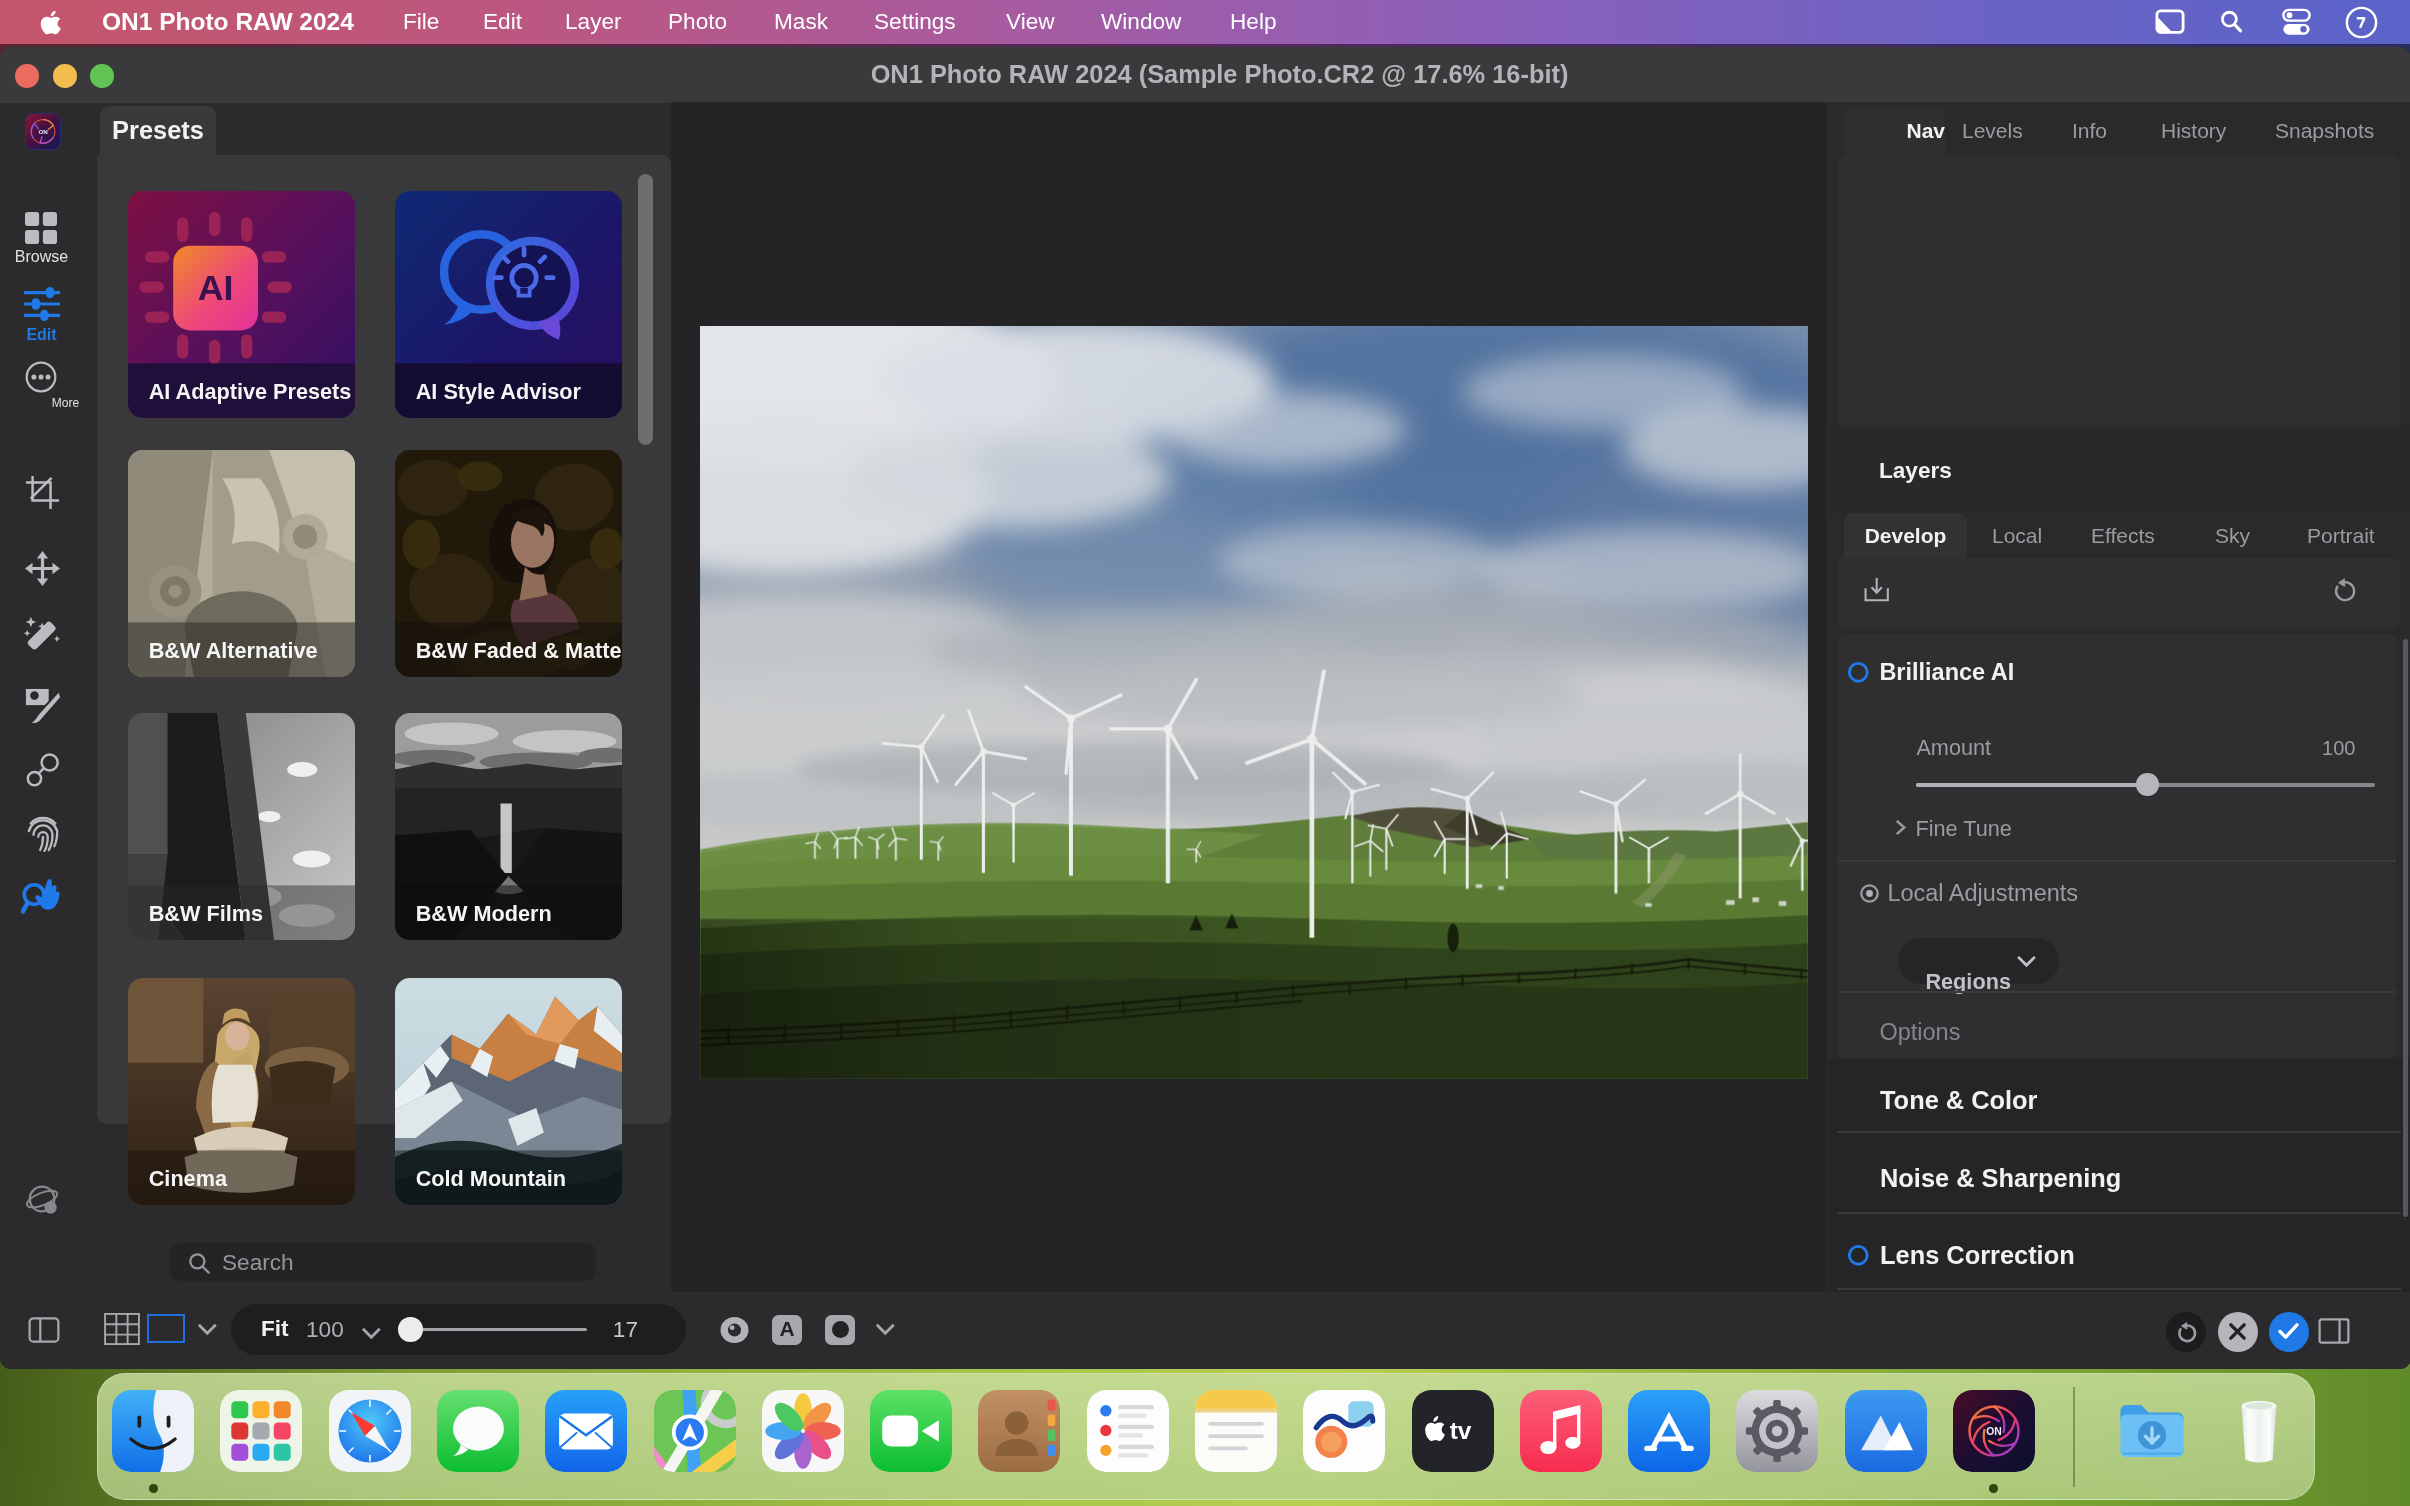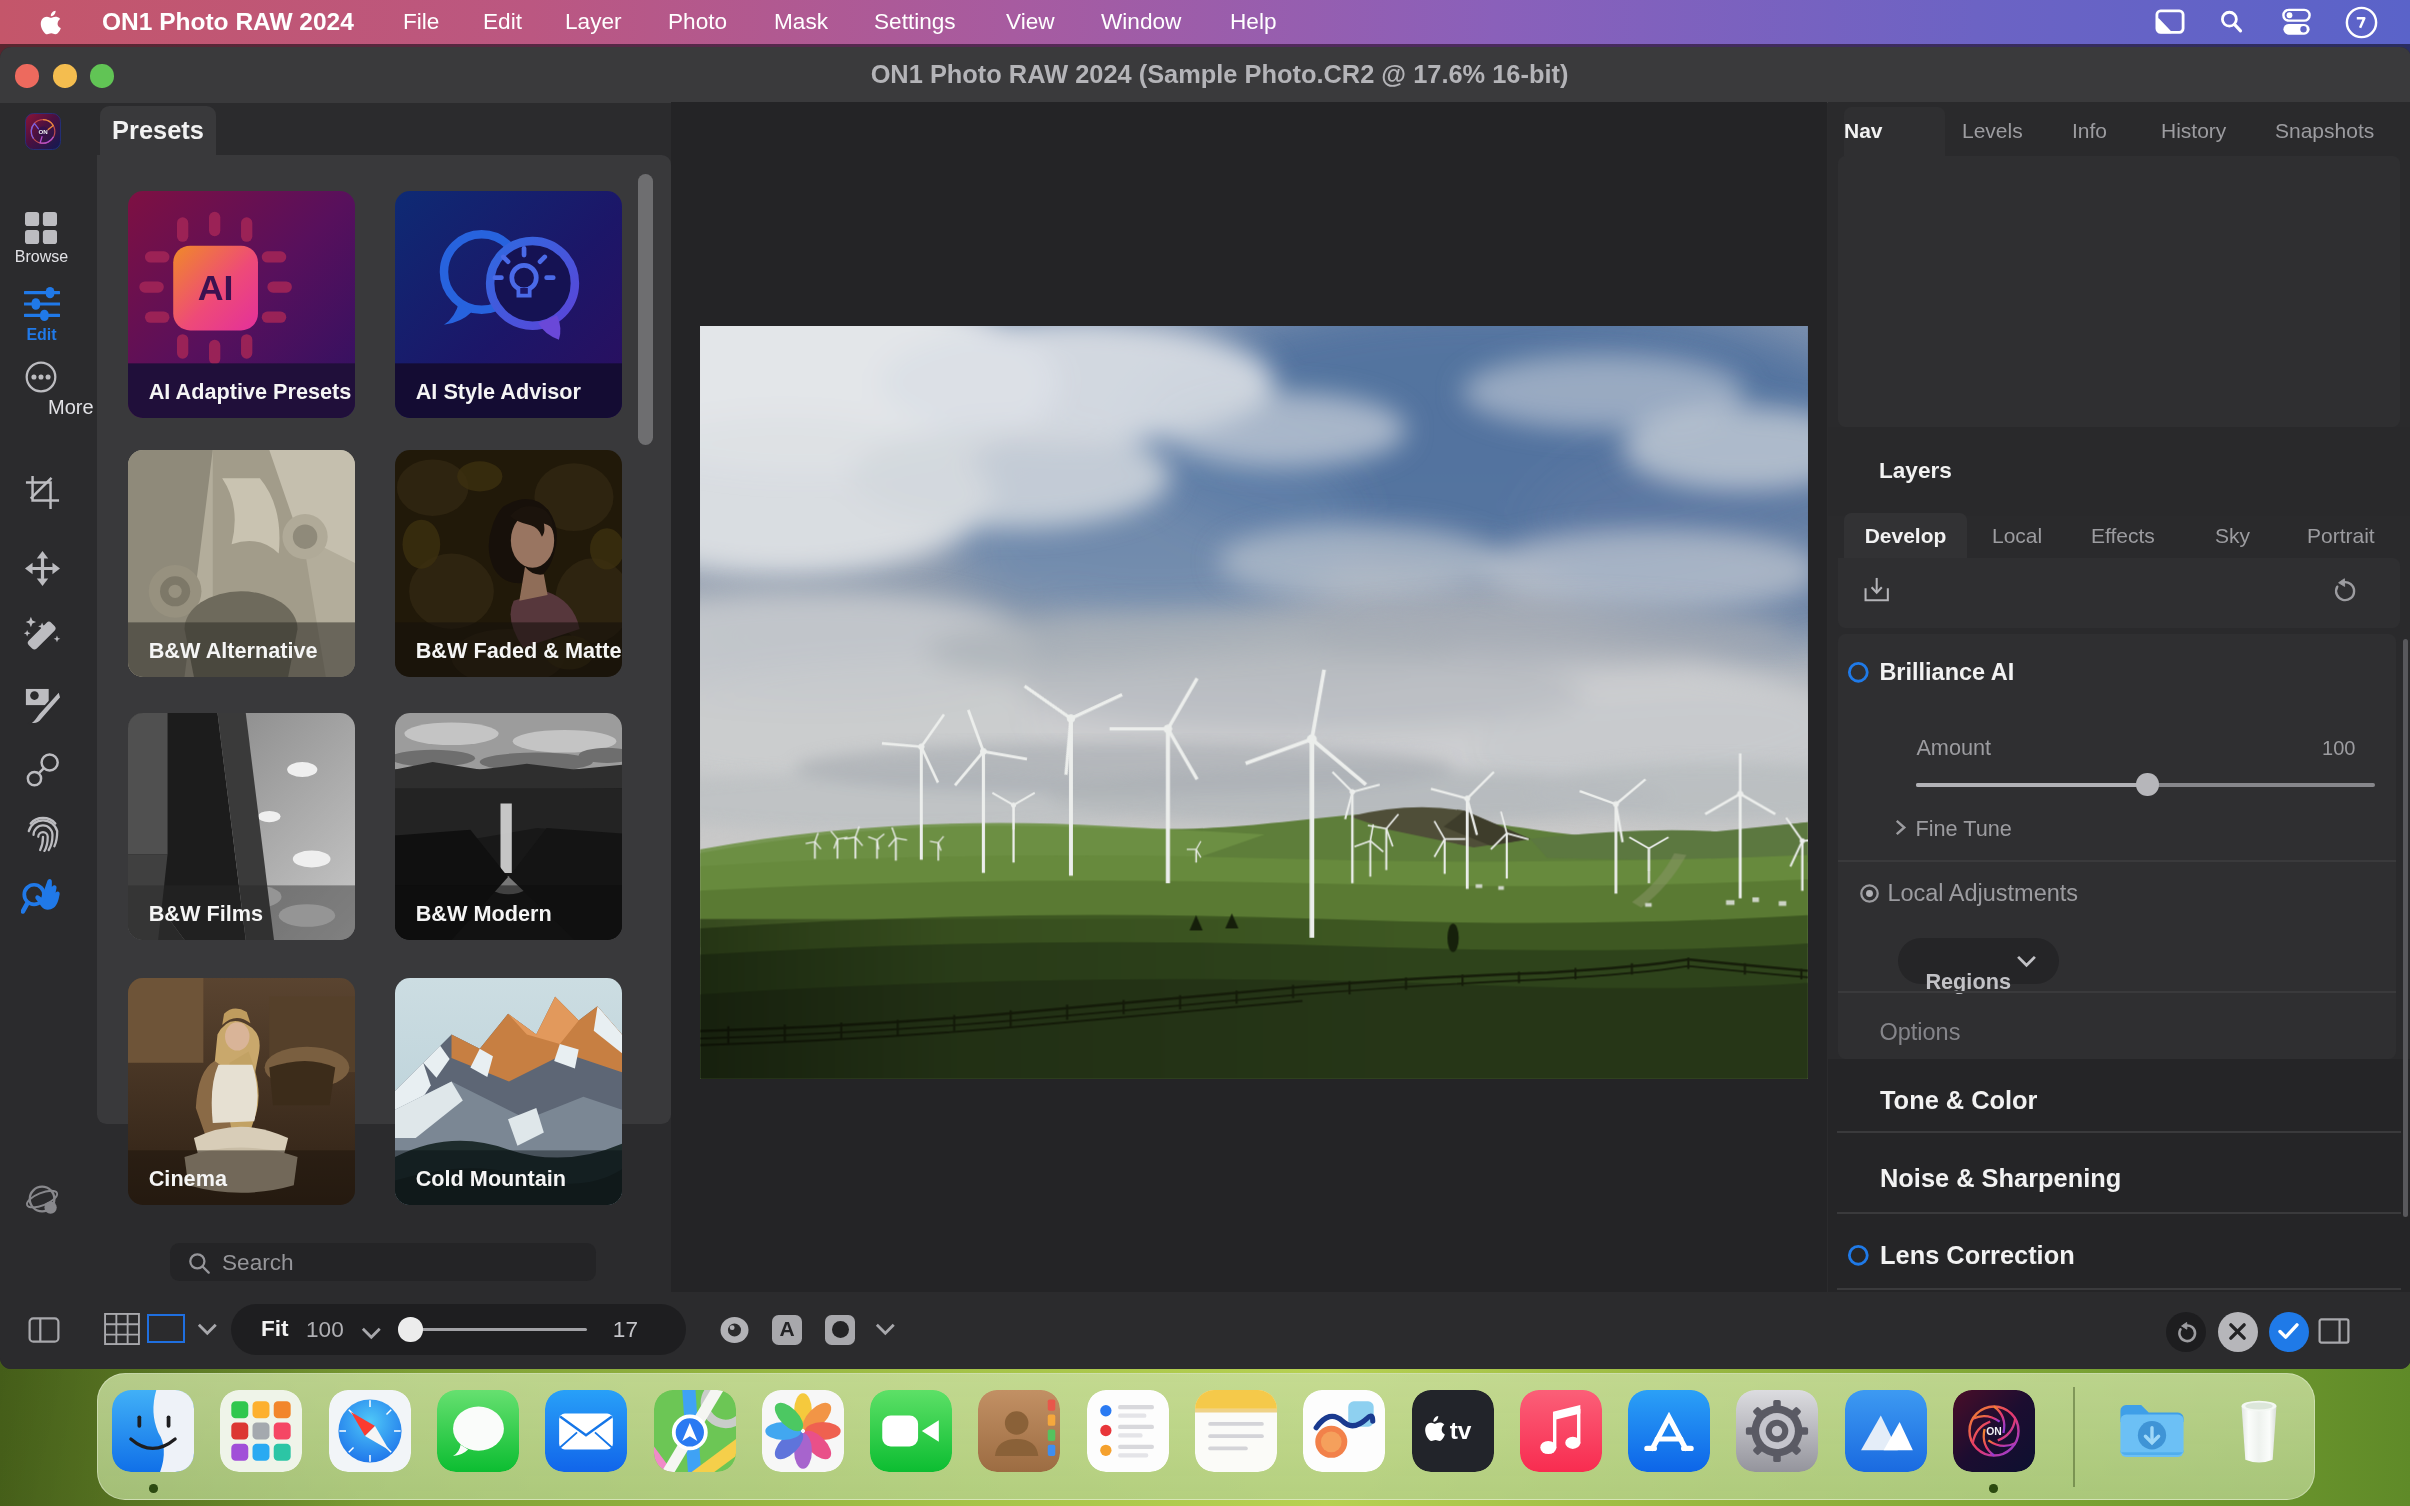--- a/index.html
+++ b/index.html
@@ -446,21 +446,21 @@
       </svg>
       <div class="abs" style="left:0; top:279px; width:83px; text-align:center; font-size:16px; font-weight:bold; color:#2079e8;">Edit</div>
       <svg class="abs" style="left:25.4px; top:314px;" width="32" height="32" viewBox="0 0 34 34">
         <circle cx="17" cy="17" r="15.2" fill="none" stroke="#bcbcc0" stroke-width="2.4"></circle>
         <g fill="#bcbcc0">
             <circle cx="9.5" cy="17" r="2.7"></circle>
             <circle cx="17" cy="17" r="2.7"></circle>
             <circle cx="24.5" cy="17" r="2.7"></circle>
           </g>
       </svg>
-      <div class="abs" style="left:0; top:349px; width:83px; text-align:center; font-size:20px; color:#e2e2e6;padding-left:48px;">More</div>
+      <div class="abs" style="left:0; top:349px; width:83px; text-align:center; font-size:12px; color:#e2e2e6;padding-left:48px;">More</div>
       <svg class="abs" style="left:24.5px; top:428px;" width="35" height="35" viewBox="0 0 37 37">
         <g stroke="#bcbcc0" stroke-width="2.6" fill="none">
           <path d="M8 1 v26 h28"></path>
             <path d="M1 8 h26 v28"></path>
             <line x1="28" y1="3" x2="6" y2="25"></line>
         </g>
       </svg>
       <svg class="abs" style="left:24.5px; top:504px;" width="35" height="35" viewBox="0 0 37 37">
         <g fill="#bcbcc0">
           <path d="M18.5 0 l6 8 h-12 z"></path>
@@ -733,21 +733,21 @@
       <div id="searchbox">
         <svg class="abs" style="left:17px; top:7.5px;" width="24.5" height="24.5" viewBox="0 0 26 26">
           <circle cx="11" cy="11" r="7.5" fill="none" stroke="#96969a" stroke-width="2.4"></circle>
           <line x1="16.5" y1="16.5" x2="23" y2="23" stroke="#96969a" stroke-width="2.4" stroke-linecap="round"></line>
         </svg>
         <span>Search</span>
       </div>
     </div>
     <div id="rpanel" class="abs">
       <div id="navtab" class="abs"></div>
-      <div class="rtab" style="left:16px; top:17px; width:101px; text-align:left; font-weight:bold; color:#f2f2f2;">Nav</div>
+      <div class="rtab" style="left:16px; top:17px; width:101px; text-align:right; font-weight:bold; color:#f2f2f2;">Nav</div>
       <div class="rtab" style="left:134px; top:17px;">Levels</div>
       <div class="rtab" style="left:244px; top:17px;">Info</div>
       <div class="rtab" style="left:333px; top:17px;">History</div>
       <div class="rtab" style="left:447px; top:17px;">Snapshots</div>
       <div id="navbox" class="abs"></div>
       <div id="layersband" class="abs"></div>
       <div class="abs" style="left:51px; top:356px; font-size:22.6px; font-weight:bold; color:#f2f2f2;">Layers</div>
       <div id="devtab" class="abs"></div>
       <div class="rtab" style="left:16px; top:422px; width:123px; text-align:center; font-weight:bold; color:#f2f2f2;">Develop</div>
       <div class="rtab" style="left:164px; top:422px;">Local</div>

